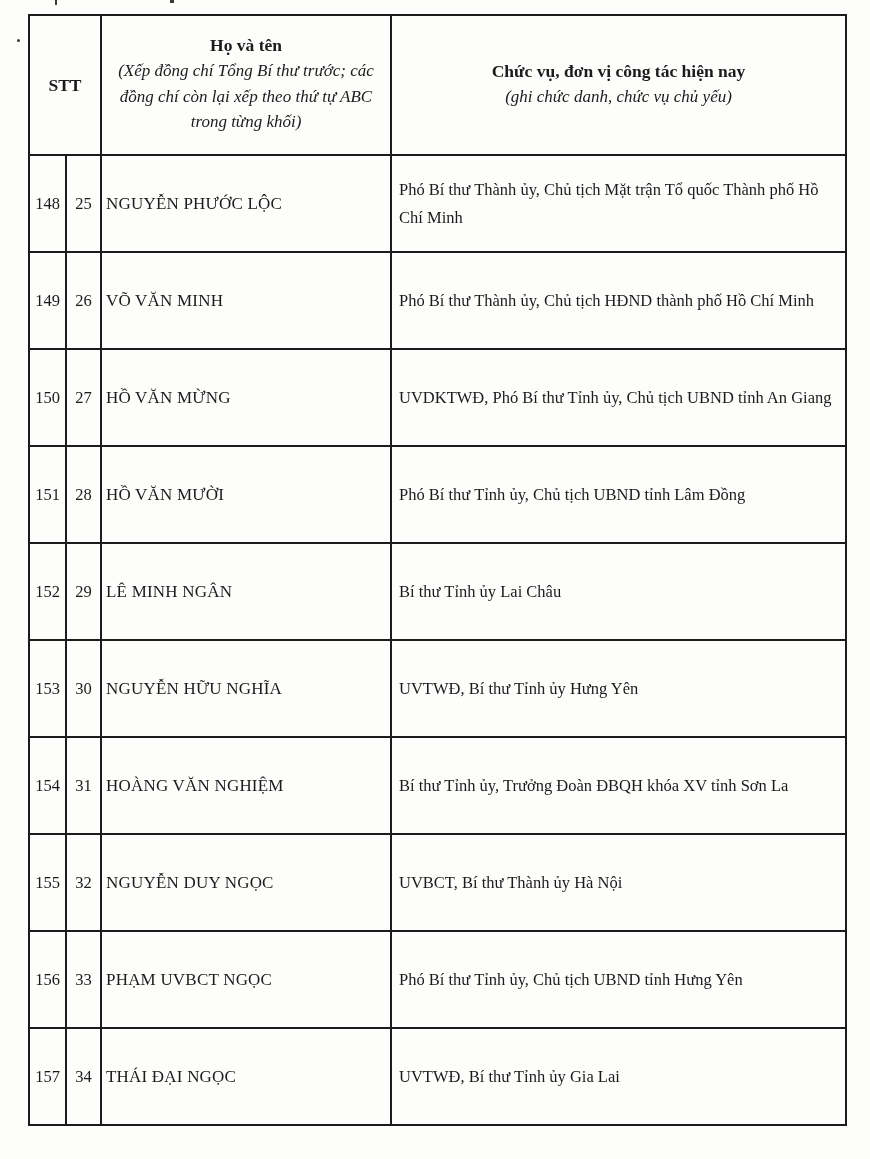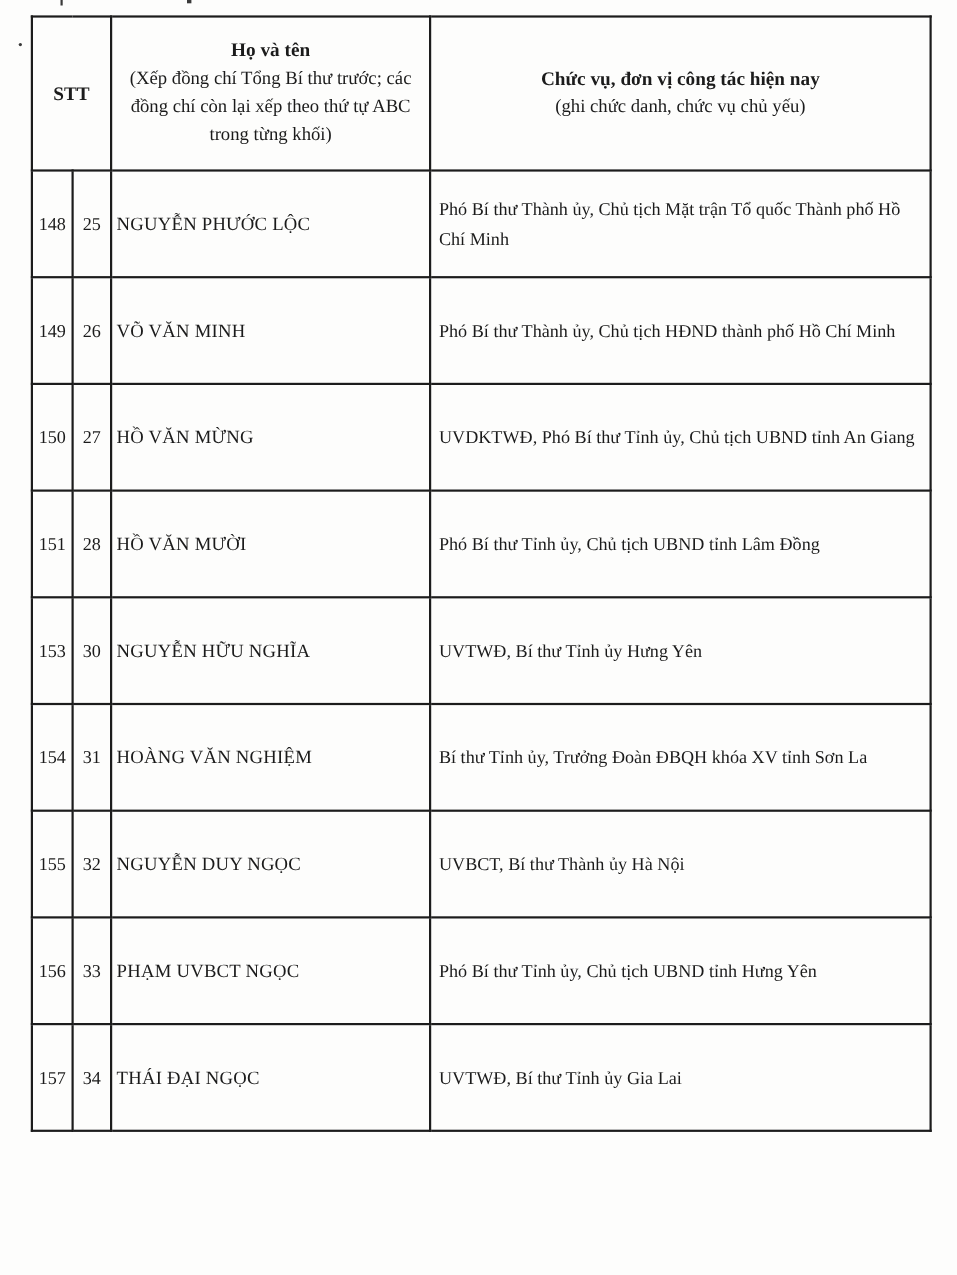--- a/index.html
+++ b/index.html
@@ -40,20 +40,21 @@
     padding: 0 0;
   }
   .hdr-title {
     font-weight: bold;
     font-style: normal;
     font-size: 17.5px;
     display: block;
   }
   .hdr-note {
     font-weight: normal;
+    font-style: italic;
     font-size: 17px;
     display: block;
     line-height: 1.5;
     margin-top: 2px;
   }
   .body-row { height: 97px; padding-left: 41px; }
   .cell-num {
     text-align: center;
     font-size: 16.5px;
     padding: 0 1px;
@@ -128,20 +129,26 @@
     <td class="cell-pos">UVDKTWĐ, Phó Bí thư Tỉnh ủy, Chủ tịch UBND tỉnh An Giang</td>
   </tr>
 
   <tr class="body-row">
     <td class="cell-num">151</td>
     <td class="cell-num">28</td>
     <td class="cell-name">HỒ VĂN MƯỜI</td>
     <td class="cell-pos">Phó Bí thư Tỉnh ủy, Chủ tịch UBND tỉnh Lâm Đồng</td>
   </tr>
 
+  <tr class="body-row">
+    <td class="cell-num">152</td>
+    <td class="cell-num">29</td>
+    <td class="cell-name">LÊ MINH NGÂN</td>
+    <td class="cell-pos">Bí thư Tỉnh ủy Lai Châu</td>
+  </tr>
 
   <tr class="body-row">
     <td class="cell-num">153</td>
     <td class="cell-num">30</td>
     <td class="cell-name">NGUYỄN HỮU NGHĨA</td>
     <td class="cell-pos">UVTWĐ, Bí thư Tỉnh ủy Hưng Yên</td>
   </tr>
 
   <tr class="body-row">
     <td class="cell-num">154</td>

